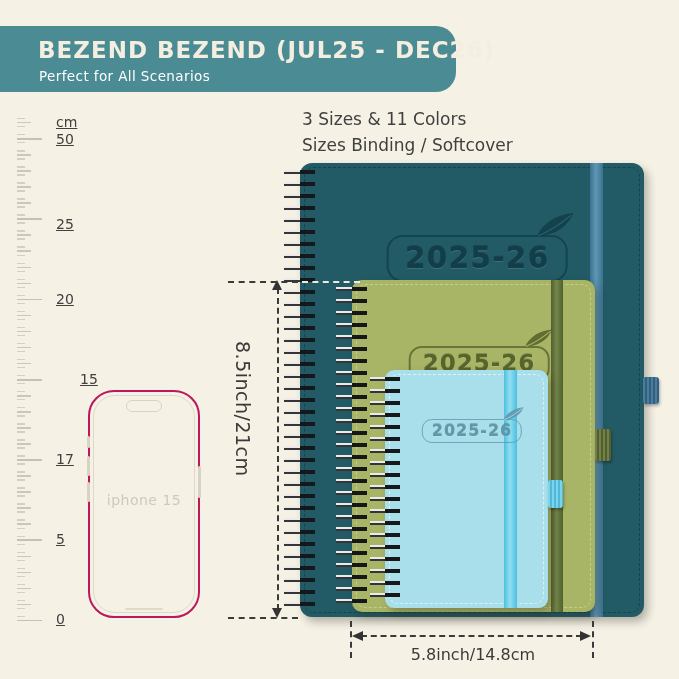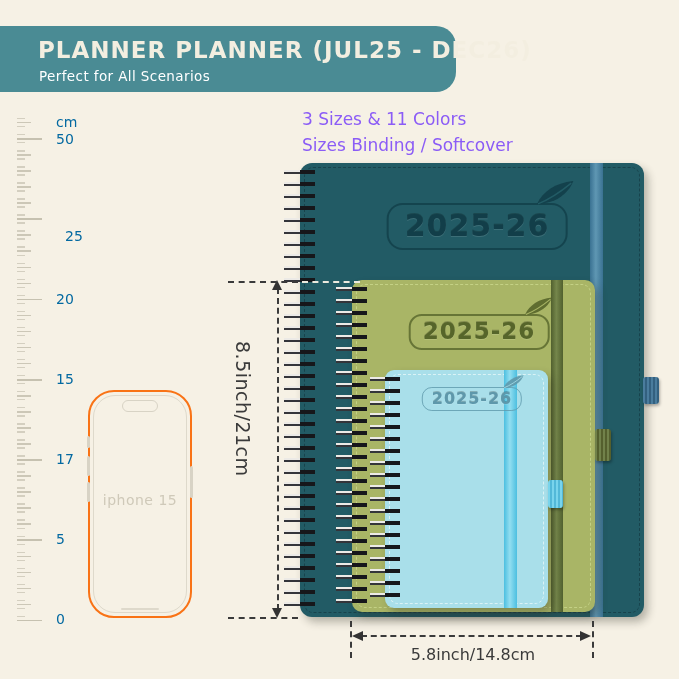--- a/index.html
+++ b/index.html
@@ -7,37 +7,37 @@
           font-family:"DejaVu Sans",sans-serif;}
 
   
   .banner{position:absolute;left:0;top:26px;width:456px;height:66px;background:#4a8b94;
           border-radius:0 20px 20px 0;z-index:15;}
   .banner-title{position:absolute;left:38px;top:11px;font-size:23px;font-weight:bold;
           letter-spacing:1px;color:#f3eee0;white-space:nowrap;}
   .banner-sub{position:absolute;left:39px;top:42px;font-size:13.5px;color:#ffffff;letter-spacing:.4px;}
 
   
-  .info{position:absolute;left:302px;top:106px;color:#8b5cf6;font-size:17px;line-height:26px;z-index:15;}
+  .info{position:absolute;left:302px;top:106px;color:#404040;font-size:17px;line-height:26px;z-index:15;}
 
   
   .tick-layer{position:absolute;}
   .ticks-small{left:17px;top:118px;width:8px;height:506px;
       background:repeating-linear-gradient(180deg,#d4cfc0 0 1.4px,transparent 1.4px 8.03px);}
   .ticks-med{left:17px;top:122px;width:14px;height:500px;
       background:repeating-linear-gradient(180deg,#ccc7b7 0 1.5px,transparent 1.5px 16.06px);}
   .ticks-long{left:17px;top:138px;width:25px;height:484px;
       background:repeating-linear-gradient(180deg,#c6c1b0 0 1.7px,transparent 1.7px 80.3px);}
-  .ruler-num{position:absolute;left:56px;width:36px;font-size:14px;color:#0369a1;}
-  .rn-cm{top:114px;} .rn-30{top:131px;} .rn-25{top:228px;text-align:center;} .rn-20{top:291px;}
-  .rn-15{top:371px;} .rn-10{top:451px;} .rn-5{top:531px;} .rn-0{top:611px;}
-
-  
-  .phone{position:absolute;left:88px;top:390px;width:104px;height:228px;
-         border:2px solid #f97316;border-radius:26px;z-index:1;box-sizing:border-box;}
+  .ruler-num{position:absolute;left:56px;width:36px;font-size:14px;color:#404040;text-decoration:underline;}
+  .rn-cm{top:114px;} .rn-30{top:131px;} .rn-25{top:216px;} .rn-20{top:291px;}
+  .rn-15{top:371px;margin-left:24px;} .rn-10{top:451px;} .rn-5{top:531px;} .rn-0{top:611px;}
+
+  
+  .phone{position:absolute;left:88px;top:390px;width:112px;height:228px;
+         border:2px solid #be185d;border-radius:26px;z-index:1;box-sizing:border-box;}
   .phone-inner{position:absolute;inset:3px;border:1px solid #ded9cb;border-radius:22px;}
   .phone-island{position:absolute;left:50%;transform:translateX(-50%);top:8px;width:34px;height:10px;
          border:1.5px solid #d8d3c5;border-radius:6px;}
   .phone-btn{position:absolute;width:3px;background:#d8d3c5;border-radius:2px;}
   .pb-l1{left:-3px;top:44px;height:12px;} .pb-l2{left:-3px;top:64px;height:20px;}
   .pb-l3{left:-3px;top:90px;height:20px;} .pb-r1{right:-3px;top:74px;height:32px;}
   .phone-label{position:absolute;left:0;right:0;top:100px;text-align:center;
          font-size:14px;color:#cfc9b9;letter-spacing:.5px;}
   .phone-bar{position:absolute;left:50%;transform:translateX(-50%);bottom:6px;width:38px;height:2px;
          background:#ded9cb;border-radius:2px;}
@@ -77,21 +77,21 @@
   .sp-lg-o{left:284px;top:170px;width:16px;height:440px;z-index:2;}
   .sp-lg-i{left:300px;top:170px;width:15px;height:440px;z-index:2;}
   .sp-md-o{left:336px;top:287px;width:16px;height:320px;z-index:5;}
   .sp-md-i{left:352px;top:287px;width:15px;height:320px;z-index:5;}
   .sp-sm-o{left:370px;top:377px;width:15px;height:226px;z-index:7;}
   .sp-sm-i{left:385px;top:377px;width:15px;height:226px;z-index:7;}
 
   
   .year-box{position:absolute;transform:translateX(-50%);border-style:solid;white-space:nowrap;
       font-weight:bold;letter-spacing:1px;
-      text-shadow:0 -1px 0 rgba(0,0,0,.22),0 1px 0 rgba(255,255,255,.12);}
+      text-shadow:0 -1px 0 rgba(0,0,0,.22),0 1px 0 rgba(255,255,255,.12);margin-top:32px;}
   .yb-large{left:477px;top:203px;font-size:30px;color:#123e49;border:2.5px solid rgba(18,62,73,.8);
       border-radius:16px;padding:3px 16px 5px;z-index:3;}
   .yb-med{left:479px;top:314px;font-size:23px;color:#56652a;border:2px solid rgba(86,101,42,.8);
       border-radius:13px;padding:2px 12px 4px;z-index:6;}
   .yb-small{left:472px;top:387px;font-size:16px;color:#5e98ab;border:1.5px solid rgba(94,152,171,.8);
       border-radius:10px;padding:1px 9px 2px;z-index:8;}
   .feather{position:absolute;}
   .f-large{right:-10px;top:-26px;width:42px;height:27px;color:#123e49;}
   .f-med{right:-6px;top:-20px;width:31px;height:20px;color:#56652a;}
   .f-small{right:-4px;top:-14px;width:23px;height:15px;color:#5e98ab;}
@@ -116,21 +116,21 @@
   .ar-right{left:580px;top:630.5px;border-top:5.5px solid transparent;border-bottom:5.5px solid transparent;
          border-left:11px solid #333;}
   .h-label{left:352px;top:645px;width:242px;text-align:center;font-size:16px;color:#3a3a3a;}
 </style>
 </head>
 <body>
 
 <div class="canvas">
 
   <div class="banner">
-    <div class="banner-title">PLANNER PLANNER (JUL25 - DEC26)</div>
+    <div class="banner-title">BEZEND BEZEND (JUL25 - DEC26)</div>
     <div class="banner-sub">Perfect for All Scenarios</div>
   </div>
 
   <div class="info">
     <div>3 Sizes &amp; 11 Colors</div>
     <div>Sizes Binding / Softcover</div>
   </div>
 
   <div class="tick-layer ticks-small"></div>
   <div class="tick-layer ticks-med"></div>

